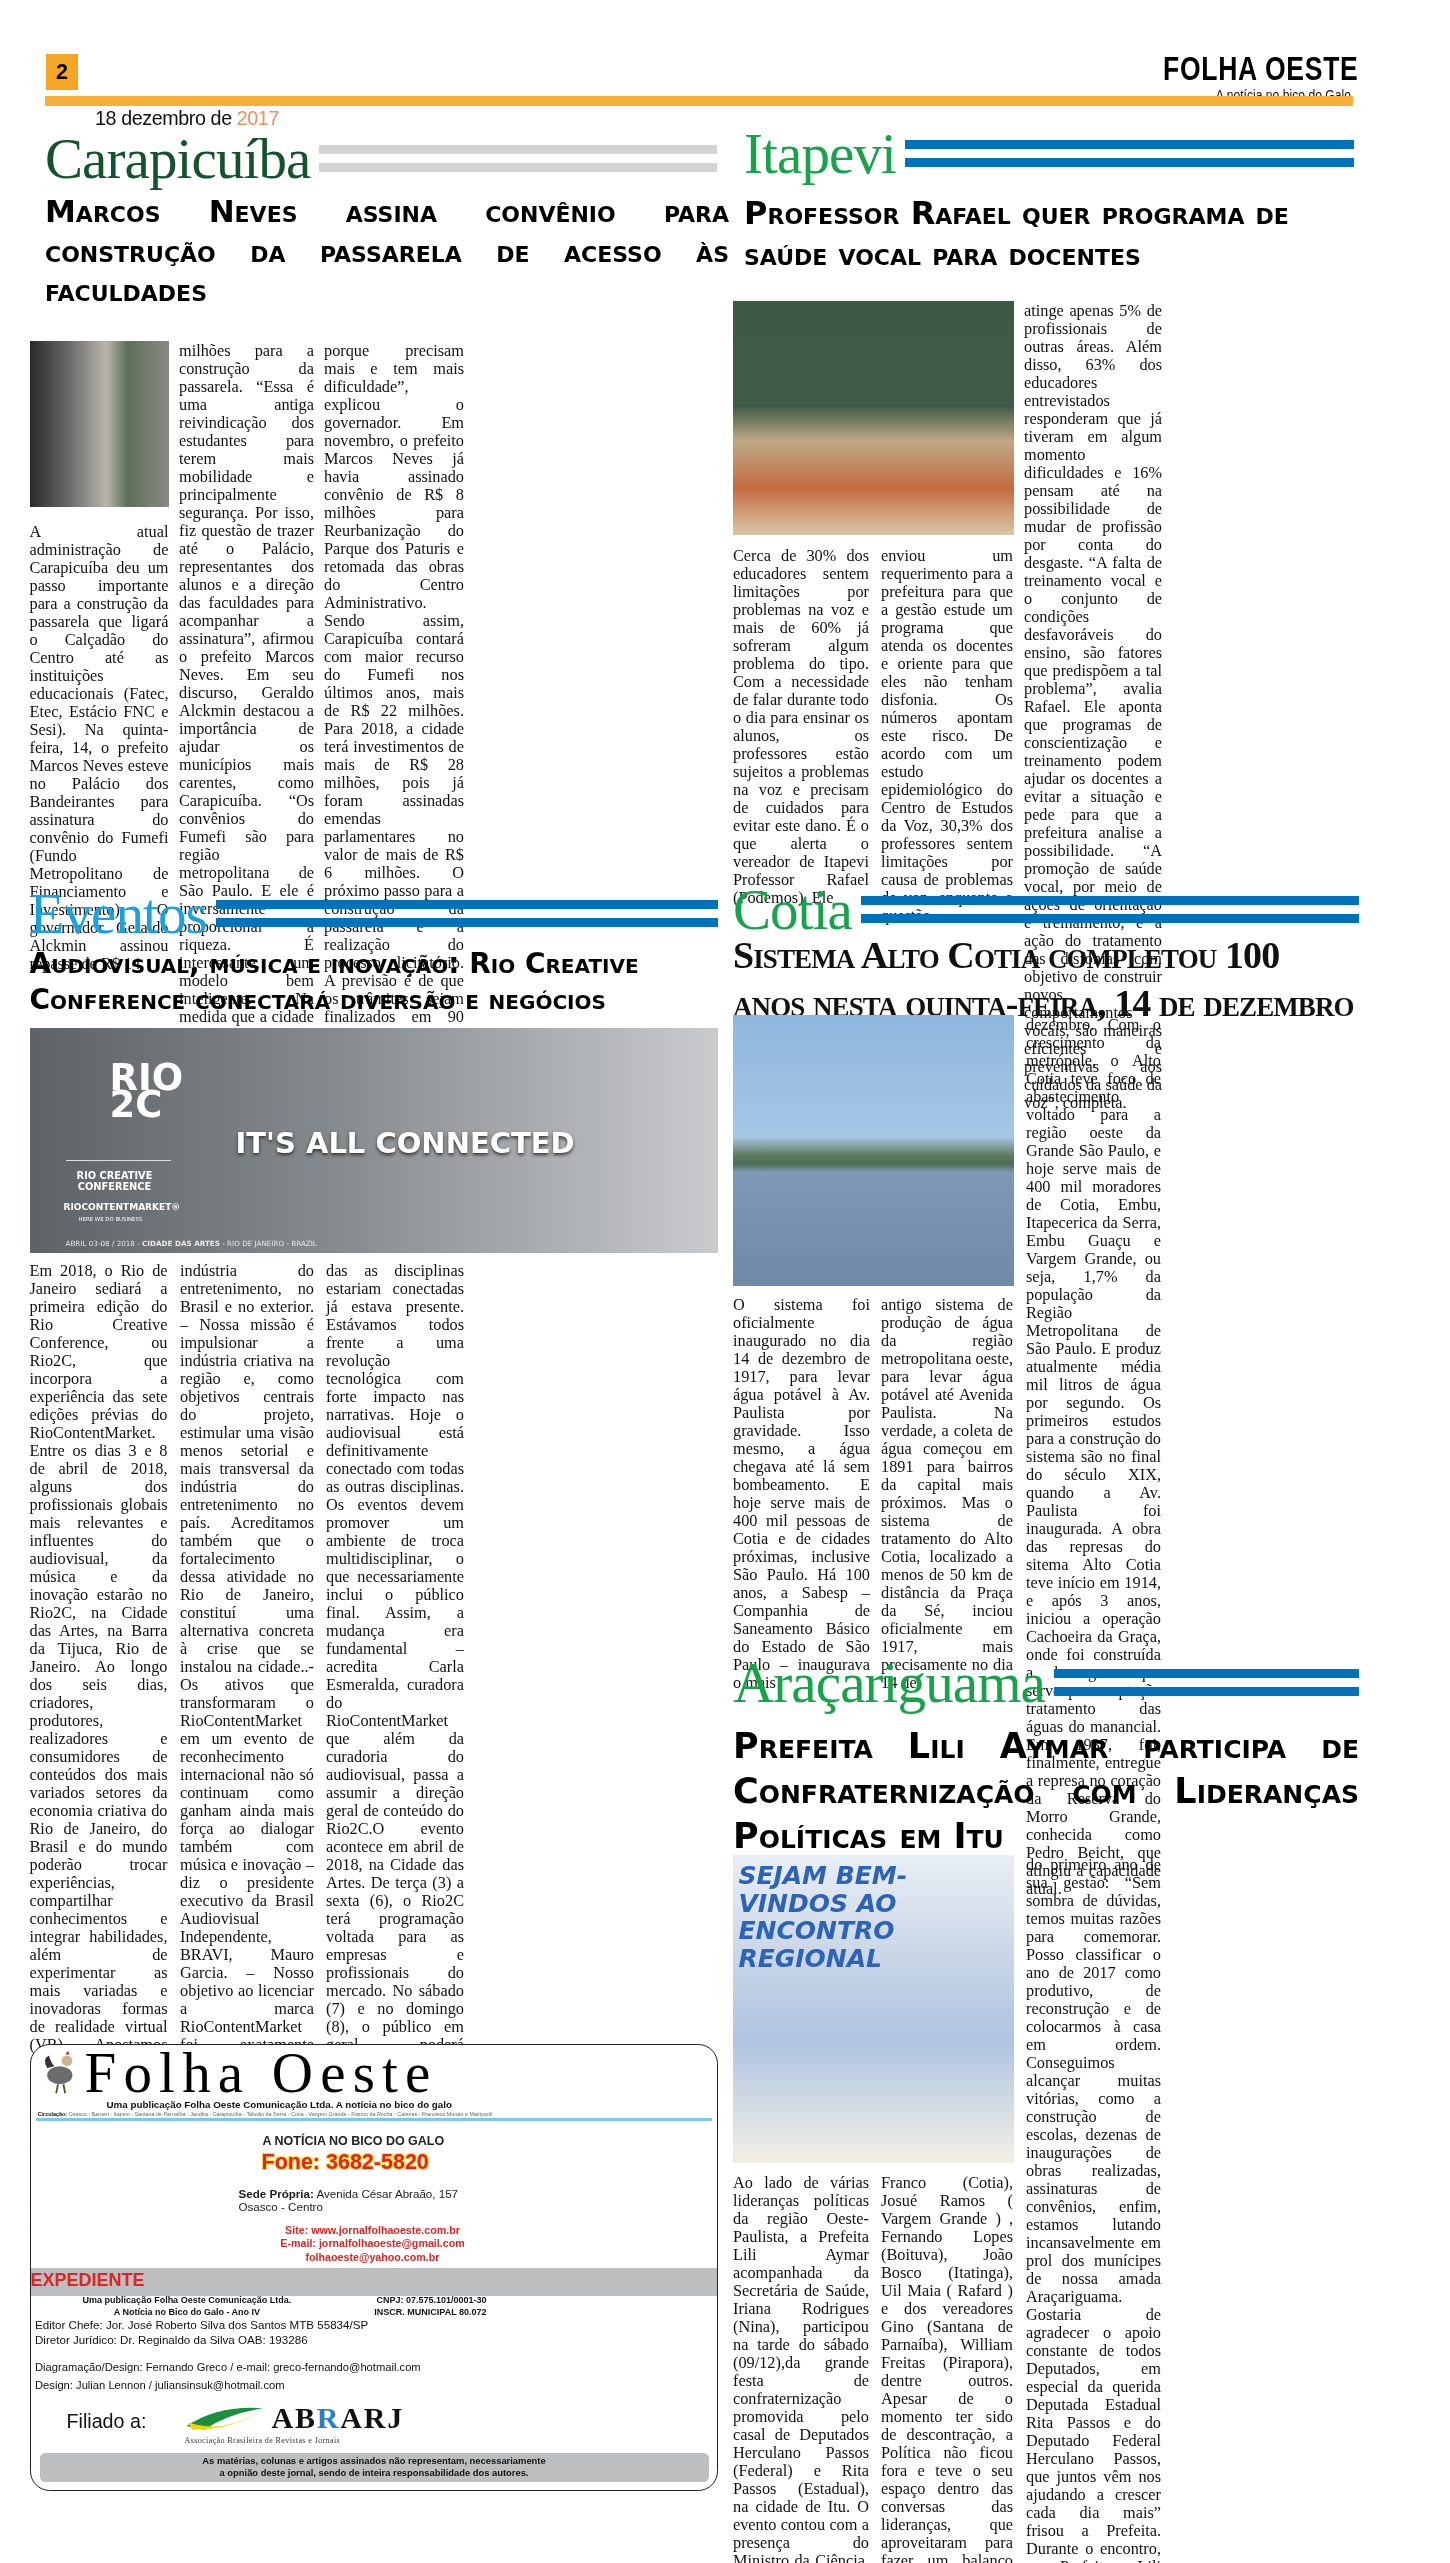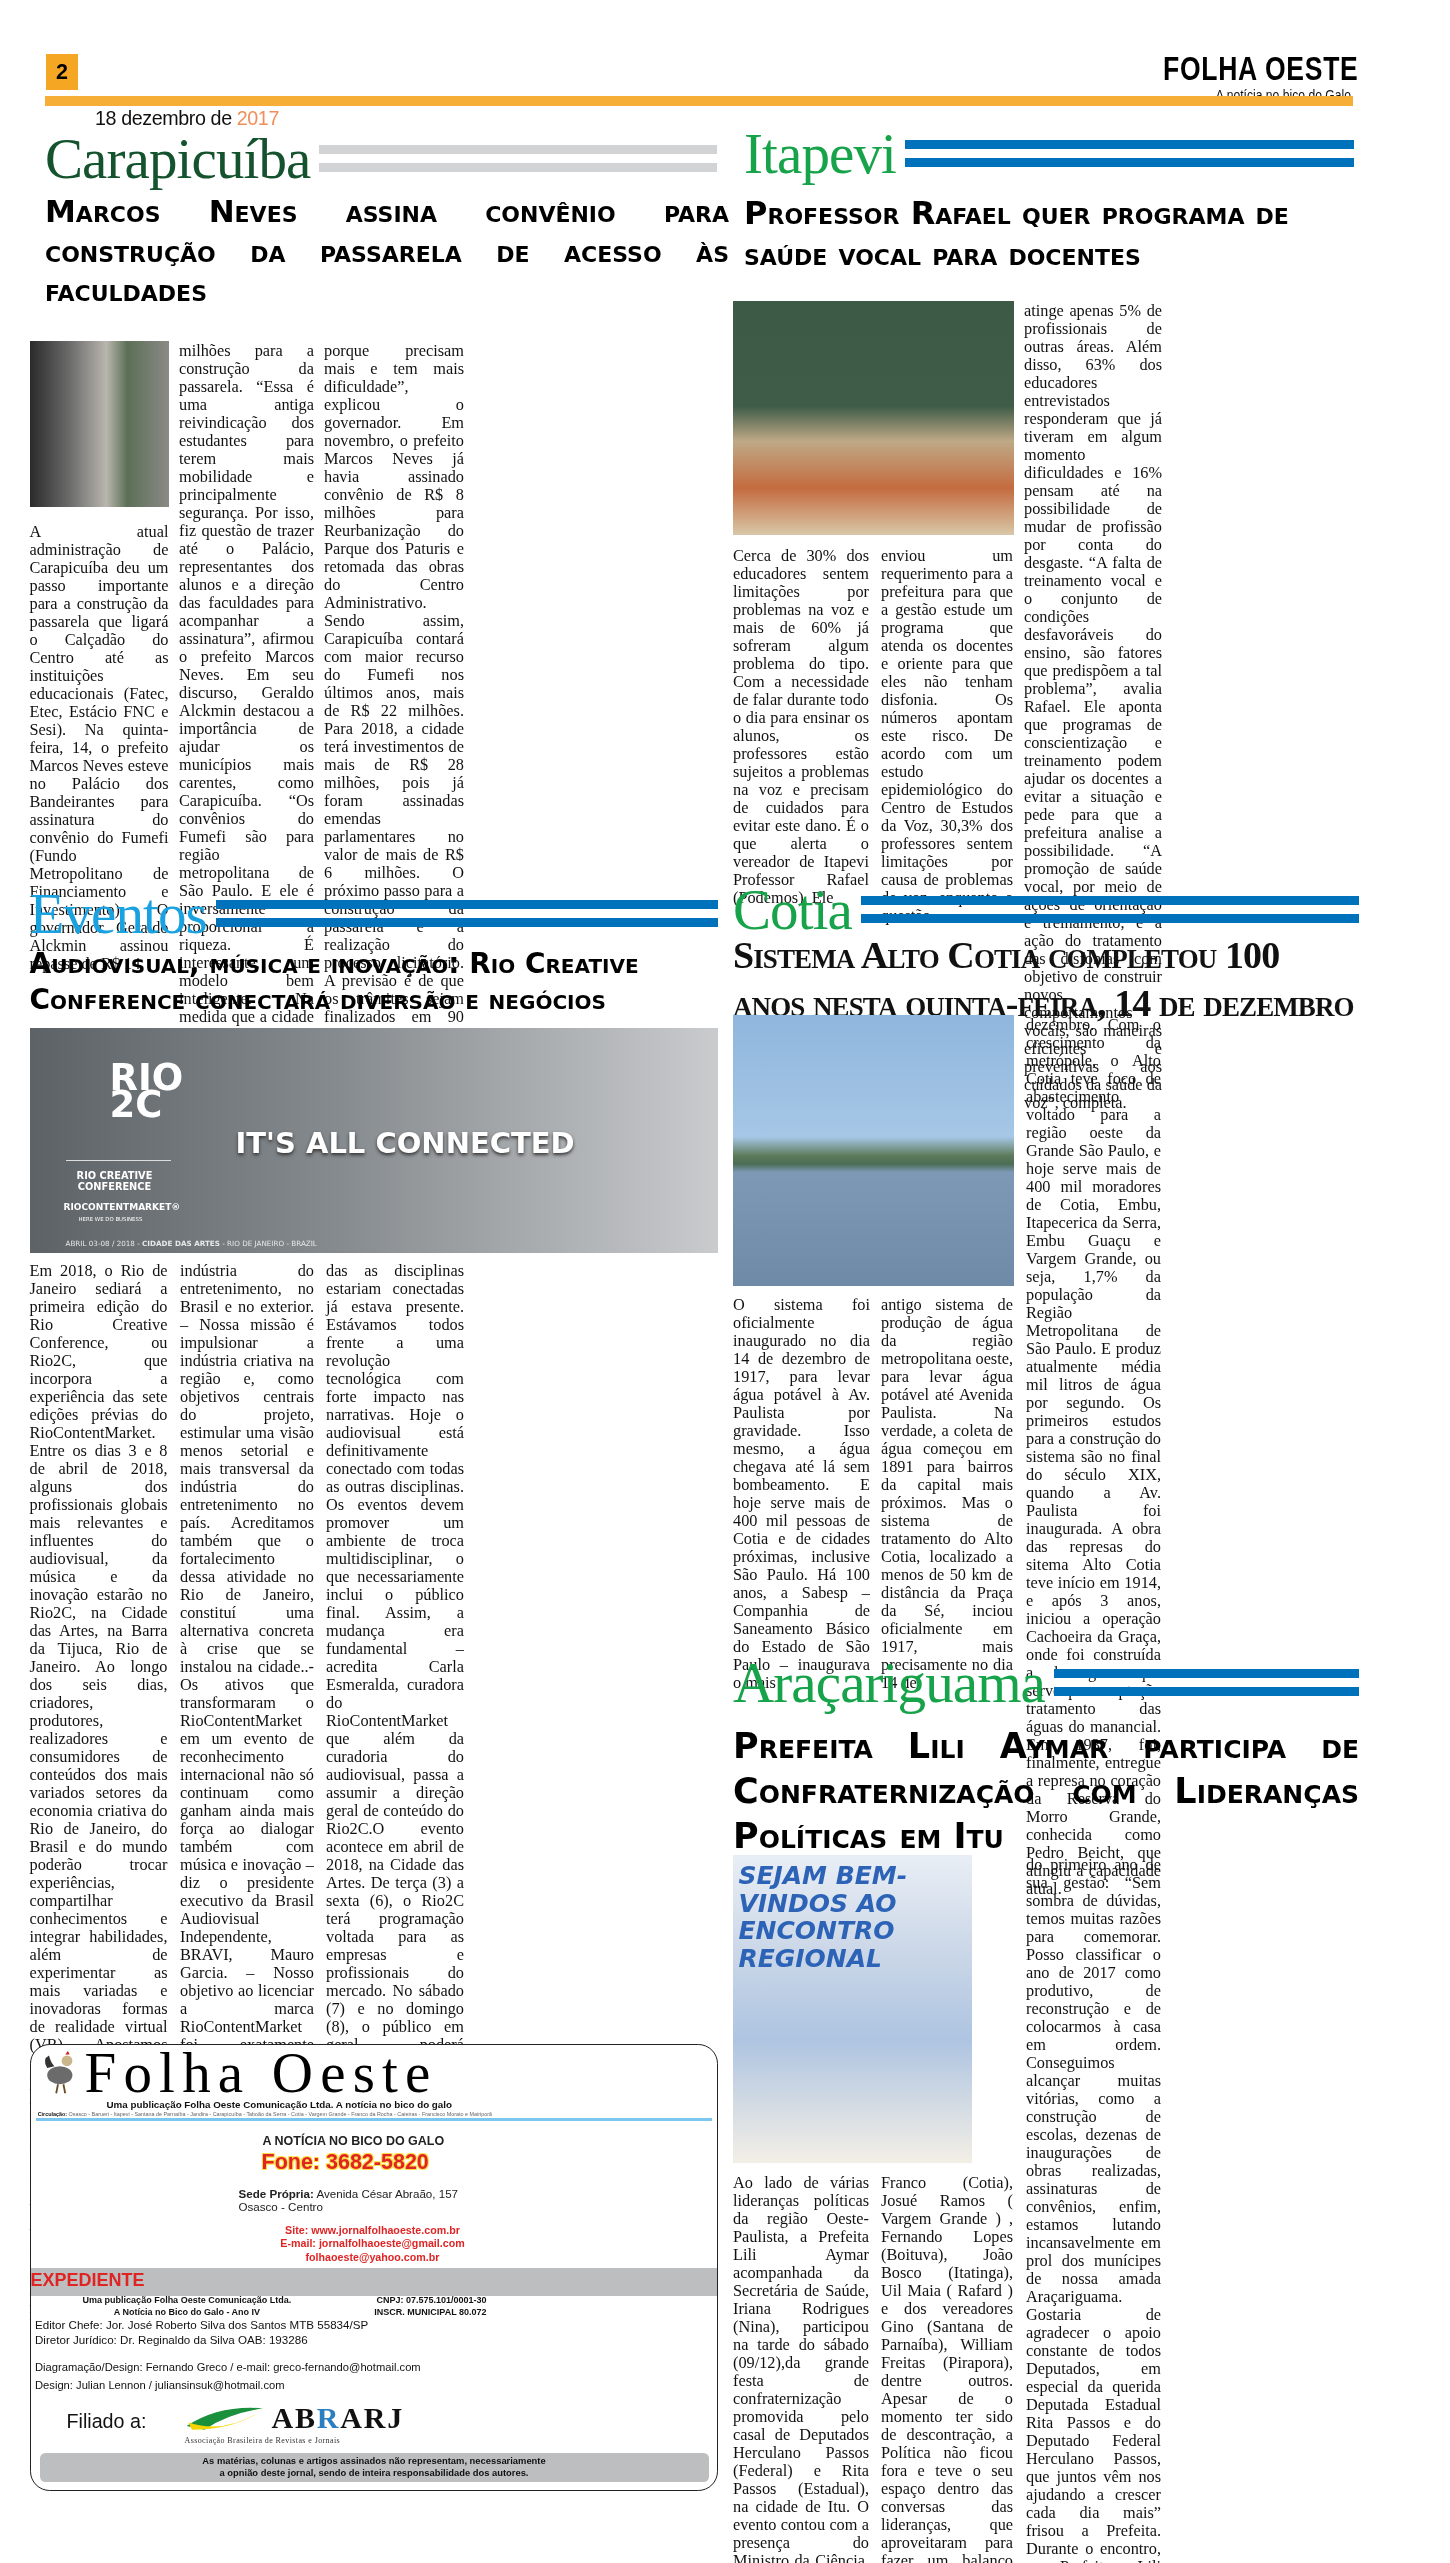--- a/index.html
+++ b/index.html
@@ -114,21 +114,21 @@
 <div class="abs col" style="left:881px; top:1296px; width:132px;">antigo sistema de produção de água da região metropolitana oeste, para levar água potável até Avenida Paulista. Na verdade, a coleta de água começou em 1891 para bairros da capital mais próximos. Mas o sistema de tratamento do Alto Cotia, localizado a menos de 50 km de distância da Praça da Sé, inciou oficialmente em 1917, mais precisamente no dia 14 de</div>
 
 <div class="abs section" style="left:733px; top:1654px; width:626px;">
   <span class="name" style="color:#16a34a;">Araçariguama</span>
   <span class="rule blue">
       <span></span>
       <span></span>
     </span>
 </div>
 <h2 class="abs headline" style="left:733px; top:1724px; width:626px; font-size:35px; text-align:justify;">Prefeita Lili Aymar  participa de Confraternização com Lideranças Políticas em Itu</h2>
-<div class="abs photo ph-aracariguama" style="left:733px; top:1855px; width:239px; height:308px;">
+<div class="abs photo ph-aracariguama" style="left:733px; top:1855px; width:281px; height:308px;">
   <div style="padding:7.2px 5.4px; font:bold italic 25px 'DejaVu Sans', sans-serif; color:#2c63b6; line-height:1.1;">SEJAM BEM-VINDOS AO ENCONTRO REGIONAL</div>
 </div>
 <div class="abs col" style="left:1026px; top:1856px; width:135px;">do primeiro ano de sua gestão: “Sem sombra de dúvidas, temos muitas razões para comemorar. Posso classificar o ano de 2017 como produtivo, de reconstrução e de colocarmos à casa em ordem. Conseguimos alcançar muitas vitórias, como a construção de escolas, dezenas de inaugurações de obras realizadas, assinaturas de convênios, enfim, estamos lutando incansavelmente em prol dos munícipes de nossa amada Araçariguama. Gostaria de agradecer o apoio constante de todos Deputados, em especial da querida Deputada Estadual Rita Passos e do Deputado Federal Herculano Passos,  que juntos vêm nos ajudando a crescer cada dia mais” frisou a Prefeita. Durante o encontro, a Prefeita Lili Aymar entregou ao casal de deputados, Herculano e Rita Passos, a Medalha Comemorativa “Desbravador da Esperança Affonso Sardinha”, medalha esta que marcou a passagem dos 412 anos de fundação de Araçariguama.</div>
 <div class="abs col" style="left:733px; top:2174px; width:136px;">Ao lado de várias lideranças políticas da região Oeste-Paulista, a Prefeita Lili Aymar acompanhada da Secretária de Saúde, Iriana Rodrigues (Nina), participou na tarde do sábado (09/12),da grande festa de confraternização promovida pelo casal de Deputados Herculano Passos (Federal) e Rita Passos (Estadual), na cidade de Itu. O evento contou com a presença do Ministro da Ciência, Tecnologia, Inovações e Comunicação – Gilberto Kassab, dos prefeitos João Melo (Ibiúna), Marcos Neves (Carapicuíba), Rogério</div>
 <div class="abs col" style="left:881px; top:2174px; width:132px;">Franco (Cotia), Josué Ramos ( Vargem Grande ) , Fernando Lopes (Boituva), João Bosco (Itatinga), Uil Maia ( Rafard ) e dos vereadores Gino (Santana de Parnaíba), William Freitas (Pirapora), dentre outros. Apesar de o momento ter sido de descontração, a Política não ficou fora e teve o seu espaço dentro das conversas das lideranças, que aproveitaram para fazer um balanço do ano que está terminando. A Prefeita Lili Aymar em sua fala, disse o quanto Araçariguama vem se desenvolvendo ao longo</div>
 
 <div class="abs adbox">
   <div class="abs" style="left:9px; top:5.4px; width:36px; height:45px;">
     <svg width="36" height="45" viewBox="0 0 40 50">
         <ellipse cx="22" cy="28" rx="14" ry="10" fill="#6b6b6b"></ellipse>

